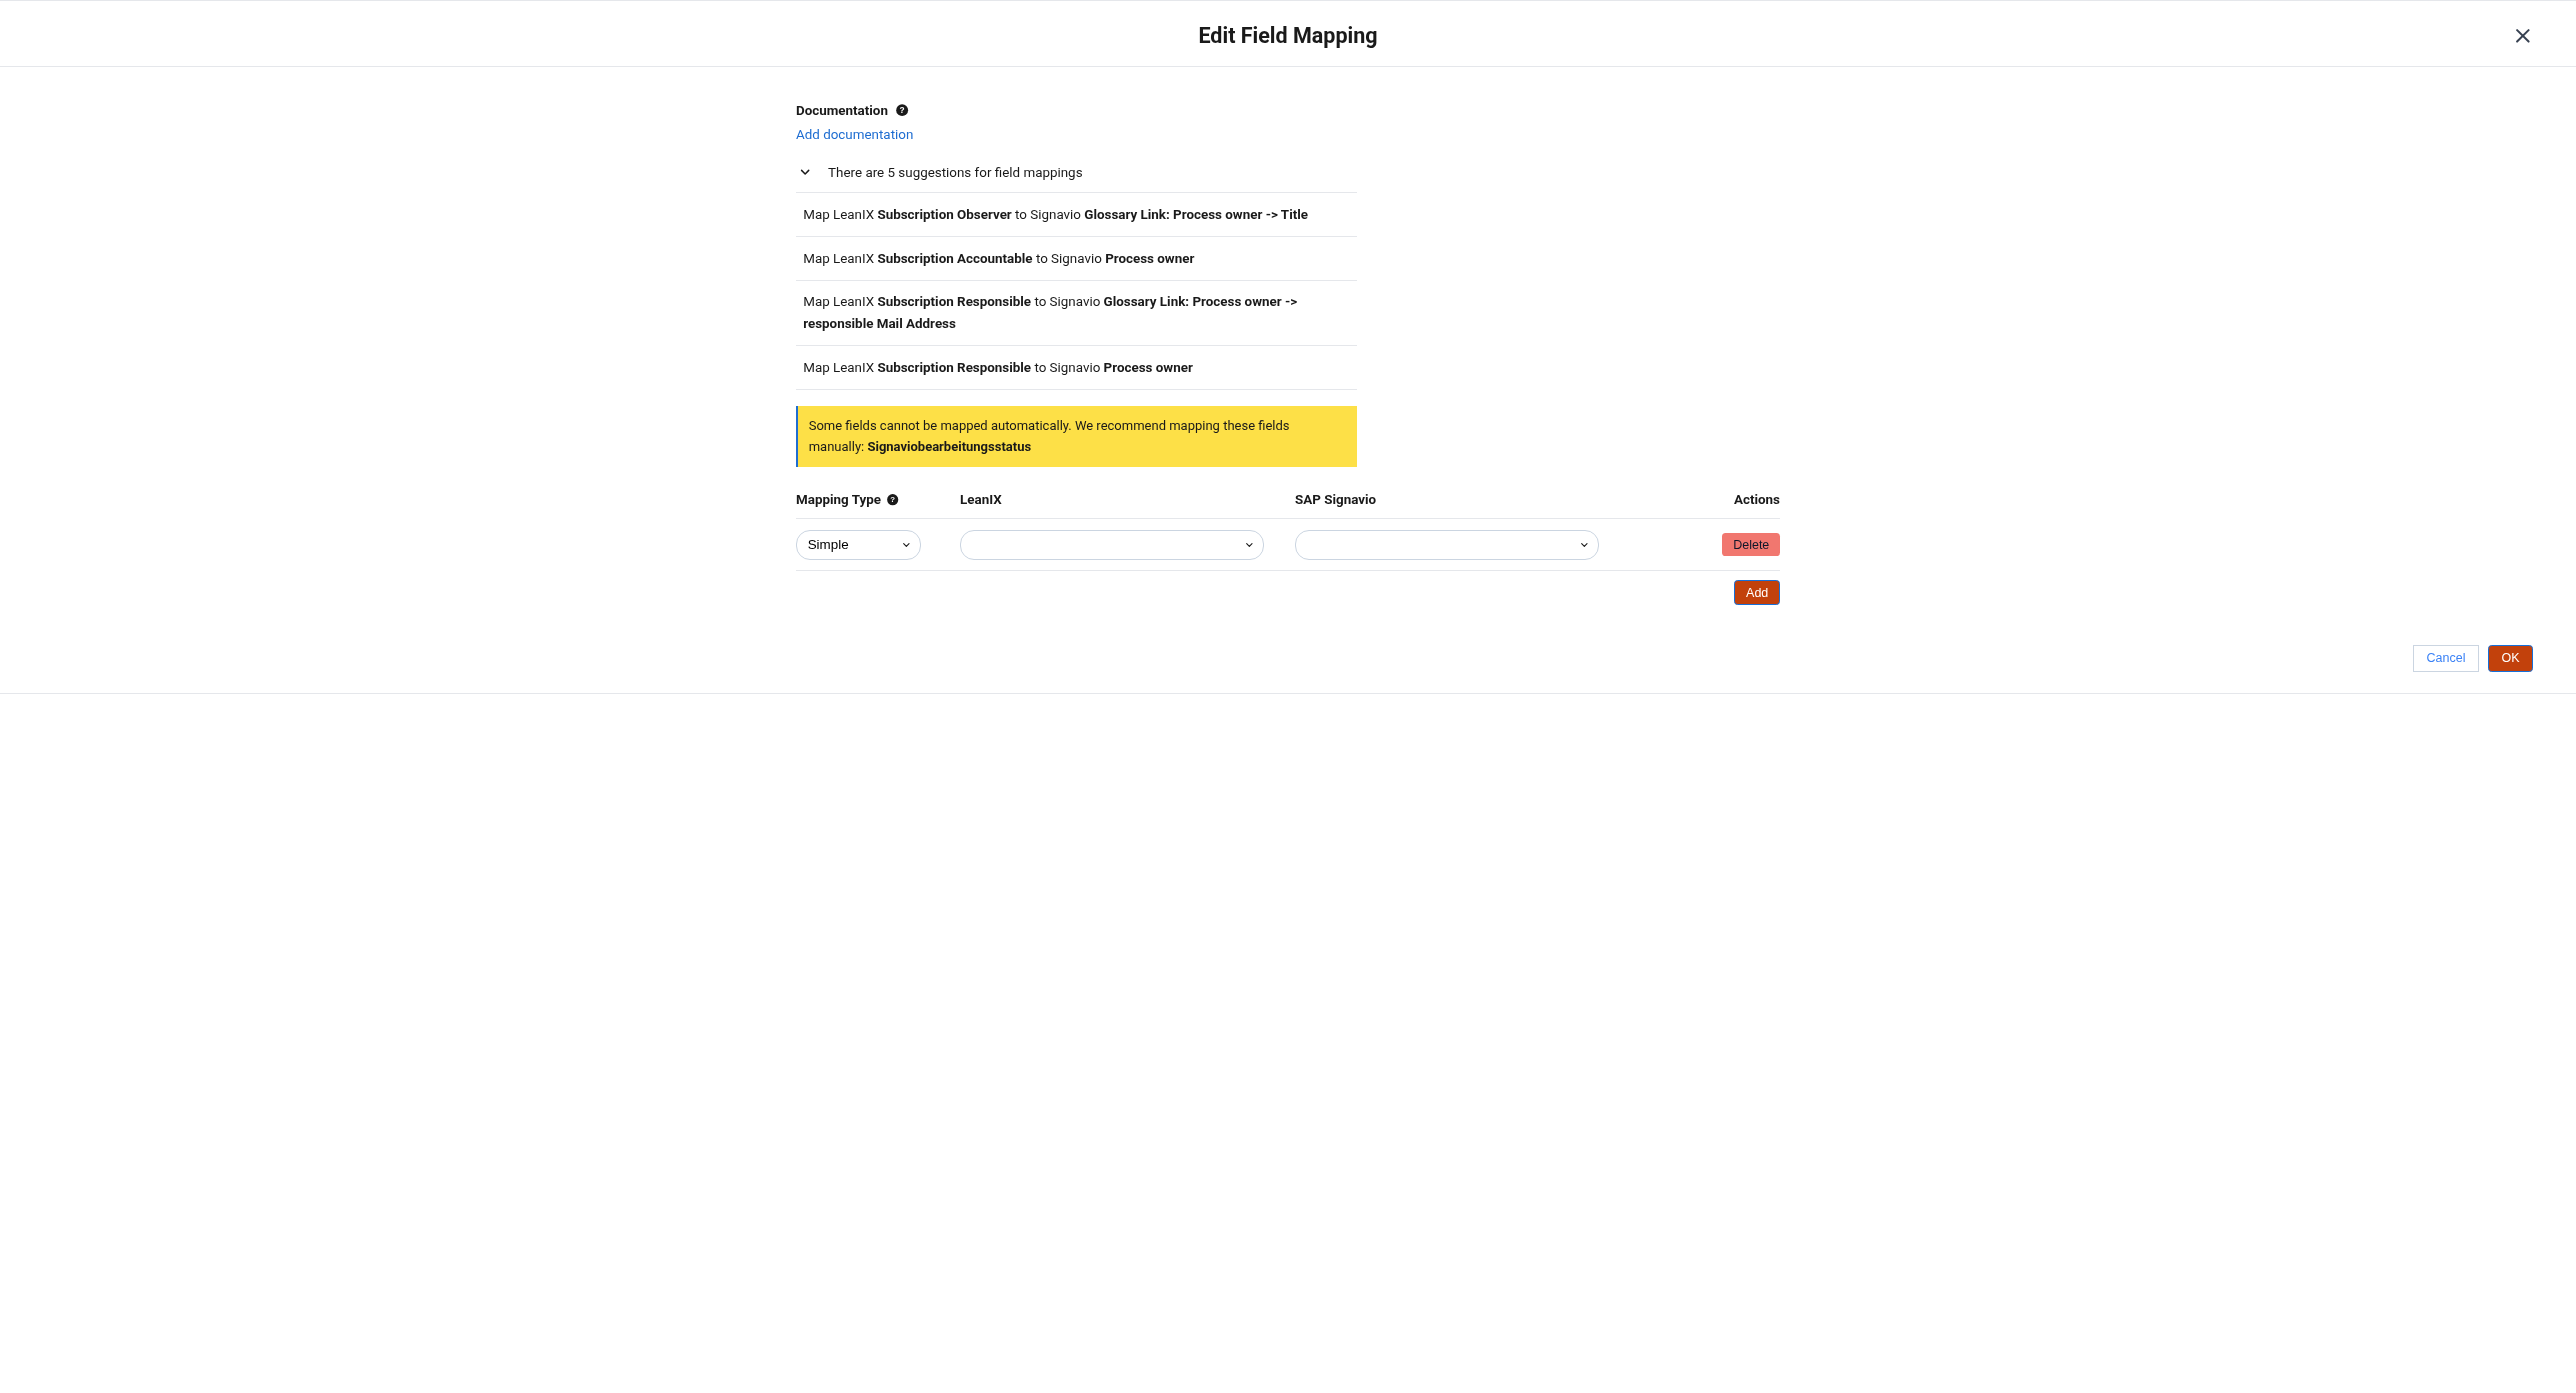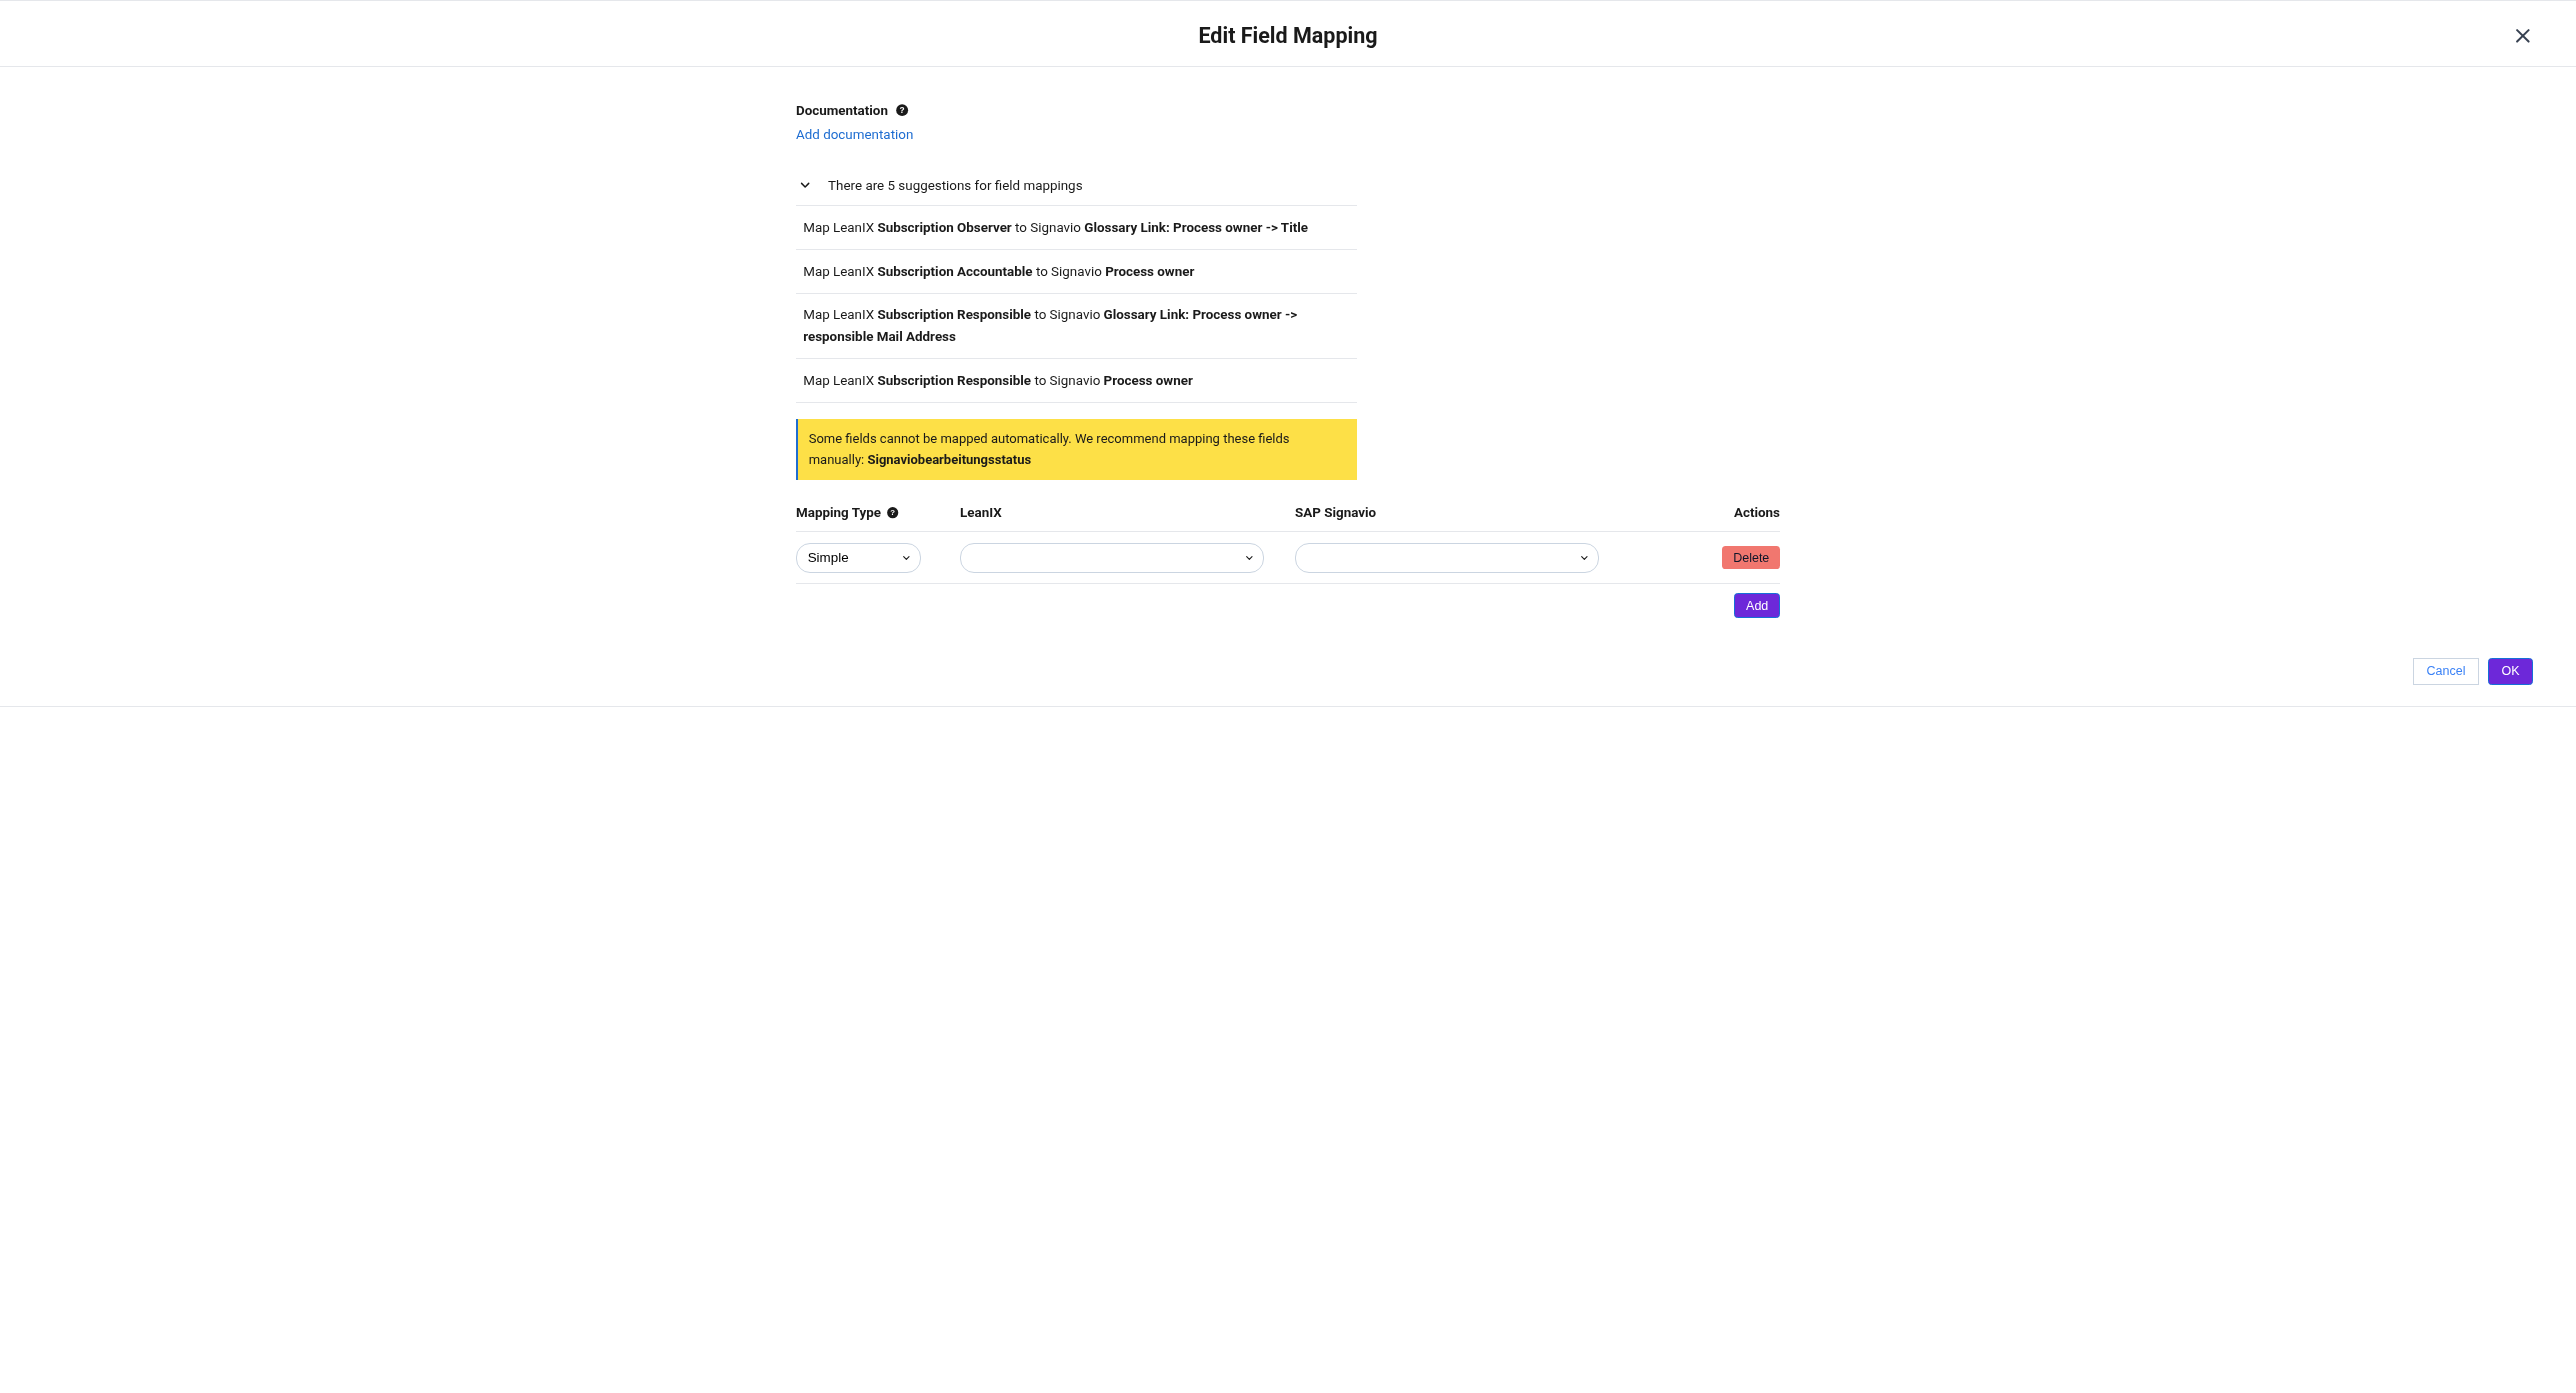--- a/index.html
+++ b/index.html
@@ -54,21 +54,21 @@
   }
   .add-doc {
     color: #1e6dd1;
     text-decoration: none;
     margin-top: 9px;
     display: inline-block;
     font-size: 13.4px;
     cursor: pointer;
   }
   .suggestions-block {
-    margin-top: 36px;
+    margin-top: 23px;
     width: 561px;
   }
   .suggestions-header {
     display: flex;
     align-items: center;
     gap: 16px;
     padding: 0 1.8px 12.5px 1.8px;
     border-bottom: 0.9px solid #e5e7eb;
     cursor: pointer;
   }
@@ -142,21 +142,21 @@
     padding: 4.5px 10.7px;
     font-size: 12.5px;
     cursor: pointer;
     text-align: center;
   }
   .add-row {
     text-align: right;
     padding-top: 9px;
   }
   .btn-add, .btn-ok {
-    background: #6d28d9;
+    background: #c2410c;
     color: #fff;
     border: 0.9px solid #166fd8;
     border-radius: 3.6px;
     padding: 4.5px 10.7px;
     font-size: 12.5px;
     cursor: pointer;
   }
   .footer {
     display: flex;
     justify-content: flex-end;

